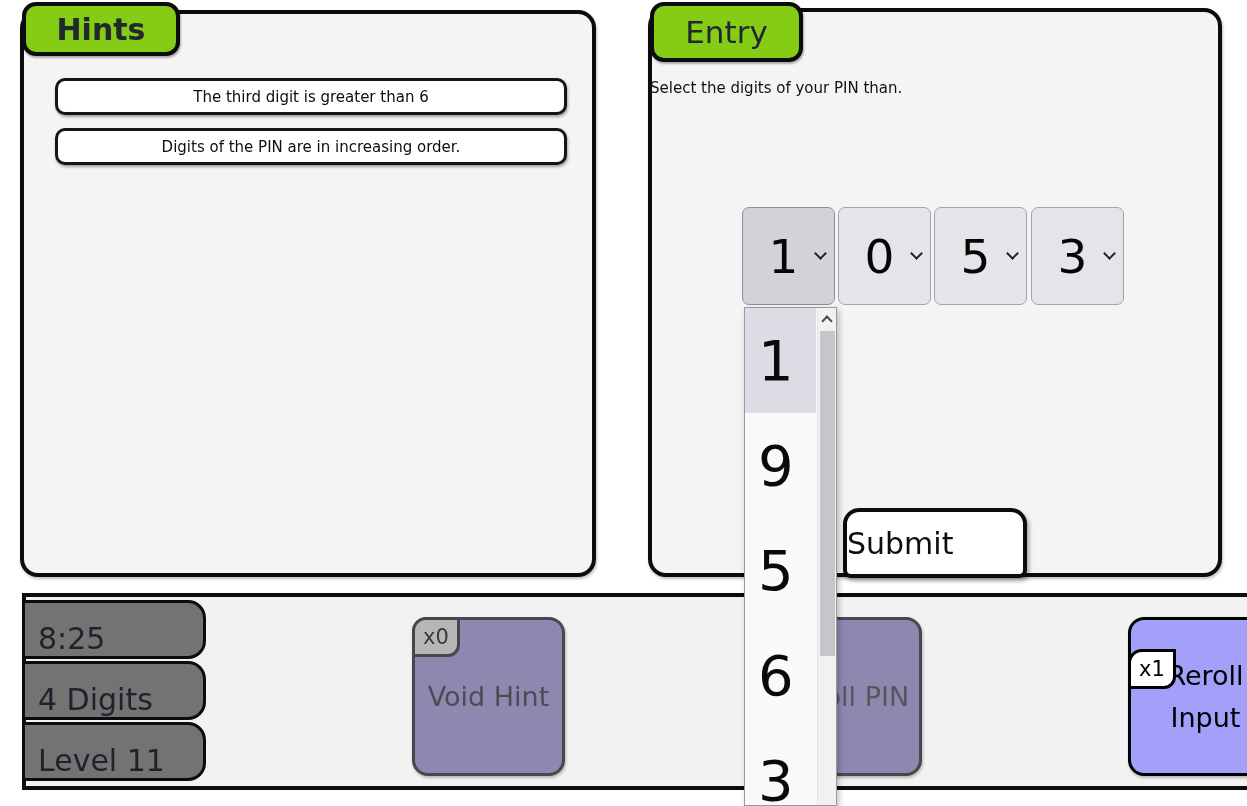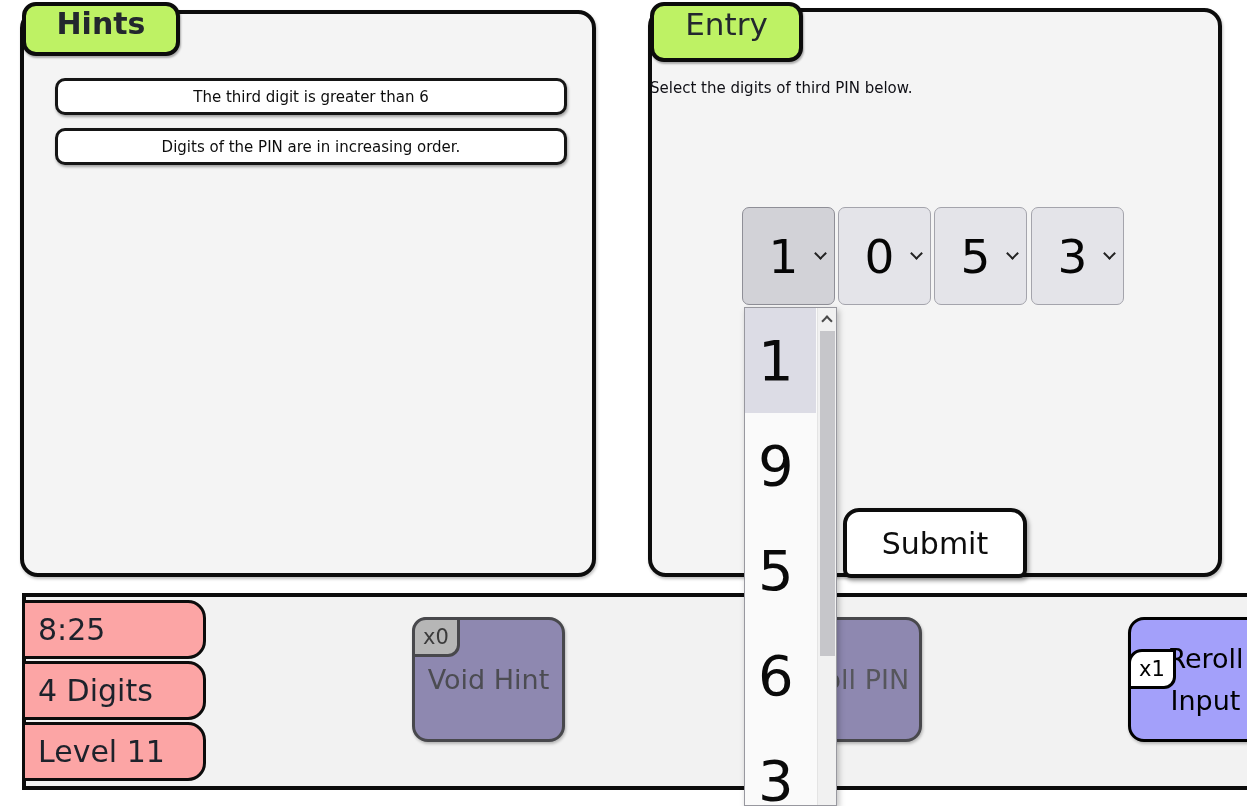--- a/index.html
+++ b/index.html
@@ -18,25 +18,25 @@
     background: #f4f4f4;
     border: 4px solid #0c0c0c;
     border-radius: 18px;
     box-shadow: 1px 2px 3px rgba(0,0,0,0.25);
   }
   #hints-panel { left: 20px; top: 10px; width: 576px; height: 567px; }
   #entry-panel { left: 648px; top: 8px; width: 574px; height: 569px; }
 
   .tab {
     position: absolute;
-    background: #bef264;
+    background: #84cc16;
     border: 4px solid #0c0c0c;
     border-radius: 14px;
     display: flex;
-    align-items: flex-start;
+    align-items: center;
     justify-content: center;
     z-index: 4;
     color: #23272e;
     box-shadow: 1px 2px 2px rgba(0,0,0,0.3);
   }
   #hints-tab { left: 22px; top: 2px; width: 158px; height: 54px; font-size: 30px; font-weight: bold; }
   #entry-tab { left: 650px; top: 2px; width: 153px; height: 60px; font-size: 31px; }
 
   
   #hints-list { position: absolute; left: 55px; top: 78px; width: 512px; z-index: 2; }
@@ -138,21 +138,20 @@
     position: absolute;
     left: 843px;
     top: 508px;
     width: 184px;
     height: 70px;
     background: #ffffff;
     border: 4px solid #0c0c0c;
     border-radius: 16px 16px 8px 8px;
     display: flex;
     align-items: center;
-    justify-content: center;
     font-size: 30px;
     color: #0d0d0d;
     z-index: 5;
     box-shadow: 2px 3px 4px rgba(0,0,0,0.35);
     cursor: pointer;
   }
 
   
   #status-bar {
     position: absolute;
@@ -161,38 +160,38 @@
     width: 1240px;
     height: 197px;
     background: #f2f2f2;
     border: 4px solid #0c0c0c;
   }
   .stat-box {
     position: absolute;
     left: 22px;
     width: 184px;
     height: 59px;
-    background: #fca5a5;
+    background: #737373;
     border: 3px solid #0c0c0c;
     border-radius: 0 18px 18px 0;
     display: flex;
-    align-items: center;
+    align-items: flex-end;
     padding-left: 13px;
     font-size: 30px;
     color: #1d222b;
     z-index: 2;
   }
   #stat-timer  { top: 600px; }
   #stat-digits { top: 661px; }
   #stat-level  { top: 722px; }
 
   .game-btn {
     position: absolute;
     top: 617px;
-    height: 125px;
+    height: 159px;
     border-radius: 16px;
     display: flex;
     align-items: center;
     justify-content: center;
     text-align: center;
     font-size: 27px;
     z-index: 2;
     cursor: pointer;
     box-shadow: 1px 2px 3px rgba(0,0,0,0.25);
   }
@@ -252,21 +251,21 @@
     </div>
   <div class="hint">
       <span>Digits of the PIN are in increasing order.</span>
     </div>
 </div>
 
 <div class="panel" id="entry-panel"></div>
 <div class="tab" id="entry-tab">
   <span>Entry</span>
 </div>
-<div id="instruction">Select the digits of third PIN below.</div>
+<div id="instruction">Select the digits of your PIN than.</div>
 
 <div class="digit-select focused" style="left:742px">
   <span class="val">1</span>
   <span class="chev"></span>
 </div>
 <div class="digit-select" style="left:838px">
   <span class="val">0</span>
   <span class="chev"></span>
 </div>
 <div class="digit-select" style="left:934px">

